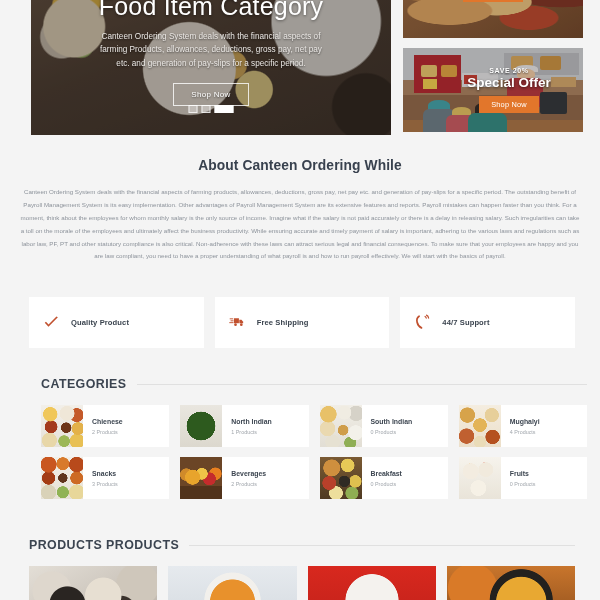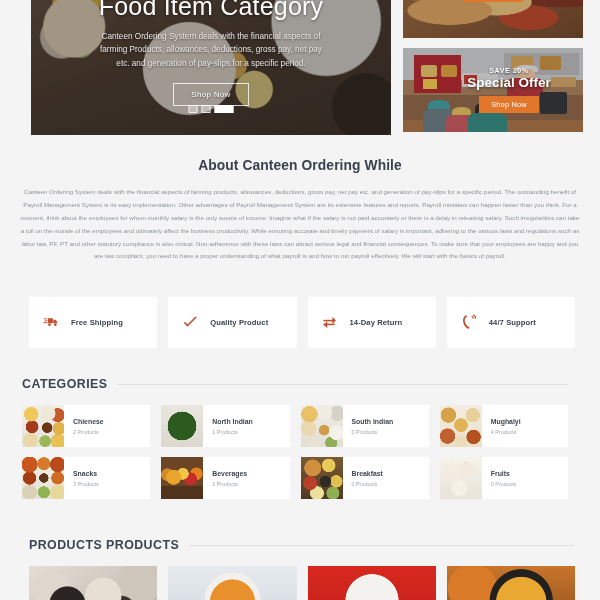--- a/index.html
+++ b/index.html
@@ -142,21 +142,21 @@
   .feat-ico { width: 17px; height: 17px; flex: 0 0 17px; display: flex; align-items: center; justify-content: center; }
   .feat-ico svg { display: block; }
   .feat-label { font-size: 7.6px; color: #3b444f; font-weight: 700; letter-spacing: .1px; }
 
   
   .sec-head { display: flex; align-items: center; gap: 10px; }
   .sec-head h3 { font-size: 12.4px; color: #3b4450; font-weight: 700; letter-spacing: .45px; white-space: nowrap; }
   .sec-rule { flex: 1; height: 1px; background: #e0e0e0; }
 
   
-  .categories { position: absolute; left: 22px; top: 377px; width: 546px; }
+  .categories { position: absolute; left: 41px; top: 377px; width: 546px; }
   .cat-grid { margin-top: 14px; display: grid; grid-template-columns: repeat(4, 1fr); gap: 10px 11px; }
   .cat-card { background: #ffffff; height: 42px; display: flex; align-items: center; overflow: hidden; }
   .cat-thumb { width: 42px; height: 42px; flex: 0 0 42px; }
   .cat-meta { padding-left: 9px; }
   .cat-name { font-size: 6.9px; color: #3d4651; font-weight: 700; }
   .cat-count { font-size: 5.4px; color: #a2a7ad; margin-top: 4px; }
 
   .t-chinese { background:
     radial-gradient(circle at 22% 22%, #f0c75a 0 15%, transparent 16%),
     radial-gradient(circle at 62% 20%, #efe7d8 0 17%, transparent 18%),
@@ -331,53 +331,42 @@
 
   <div class="about">
     <h2>About Canteen Ordering While</h2>
     <p>Canteen Ordering System deals with the financial aspects of farming products, allowances, deductions, gross pay, net pay etc. and generation of pay-slips for a specific period. The outstanding benefit of Payroll Management System is its easy implementation. Other advantages of Payroll Management System are its extensive features and reports. Payroll mistakes can happen faster than you think. For a moment, think about the employees for whom monthly salary is the only source of income. Imagine what if the salary is not paid accurately or there is a delay in releasing salary. Such irregularities can take a toll on the morale of the employees and ultimately affect the business productivity. While ensuring accurate and timely payment of salary is important, adhering to the various laws and regulations such as labor law, PF, PT and other statutory compliance is also critical. Non-adherence with these laws can attract serious legal and financial consequences. To make sure that your employees are happy and you are law compliant, you need to have a proper understanding of what payroll is and how to run payroll effectively. We will start with the basics of payroll.</p>
   </div>
 
   <div class="features">
 
     <div class="feat">
       <span class="feat-ico">
+        <svg width="17" height="17" viewBox="0 0 24 24">
+            <path d="M2.5 12.5l5.2 5.4L21 4.6l-2 -1.2 -11.2 11.4 -3.6 -3.7z" fill="#c1502e"></path>
+          </svg>
+      </span>
+      <span class="feat-label">Quality Product</span>
+    </div>
+
+    <div class="feat">
+      <span class="feat-ico">
         <svg width="17" height="17" viewBox="0 0 24 24" fill="#c1502e">
           <path d="M7 6h7v7H7z"></path>
             <path d="M14.6 8h3l2.4 3v2h-5.4z"></path>
           <circle cx="9.2" cy="15.1" r="1.9"></circle>
             <circle cx="17.4" cy="15.1" r="1.9"></circle>
           <rect x="1" y="6.2" width="5" height="1.3"></rect>
             <rect x="2.2" y="9" width="4.2" height="1.3"></rect>
             <rect x="0.4" y="11.6" width="6" height="1.3"></rect>
         </svg>
       </span>
       <span class="feat-label">Free Shipping</span>
     </div>
 
-    <div class="feat">
-      <span class="feat-ico">
-        <svg width="17" height="17" viewBox="0 0 24 24">
-            <path d="M2.5 12.5l5.2 5.4L21 4.6l-2 -1.2 -11.2 11.4 -3.6 -3.7z" fill="#c1502e"></path>
-          </svg>
-      </span>
-      <span class="feat-label">Quality Product</span>
-    </div>
-
-    <div class="feat">
-      <span class="feat-ico">
-        <svg width="17" height="17" viewBox="0 0 24 24" fill="#c1502e">
-          <path d="M2 8.2h16v2.2H2z"></path>
-            <path d="M14.6 4.4l5 4.9 -5 4.9 0 -3.2 0 -3.4z"></path>
-          <path d="M6 13.6h16v2.2H6z" transform="translate(-4,0)"></path>
-          <path d="M7.4 10.4l-5 4.9 5 4.9 0 -3.2 0 -3.4z"></path>
-        </svg>
-      </span>
-      <span class="feat-label">14-Day Return</span>
-    </div>
 
     <div class="feat">
       <span class="feat-ico">
         <svg width="17" height="17" viewBox="0 0 24 24" fill="none" stroke="#c1502e" stroke-width="2.4">
           <path d="M7.2 3.2c-2.5 1.6 -3.6 5 -2.8 8.5 .8 3.6 3.2 6.6 6.2 7.9" stroke-linecap="round"></path>
           <path d="M15.6 3.4c.9 .5 1.5 1.4 1.7 2.4" stroke-width="1.6" stroke-linecap="round"></path>
           <path d="M17.6 1.6c1.7 .8 2.8 2.4 3.1 4.3" stroke-width="1.6" stroke-linecap="round"></path>
         </svg>
       </span>
       <span class="feat-label">44/7 Support</span>

